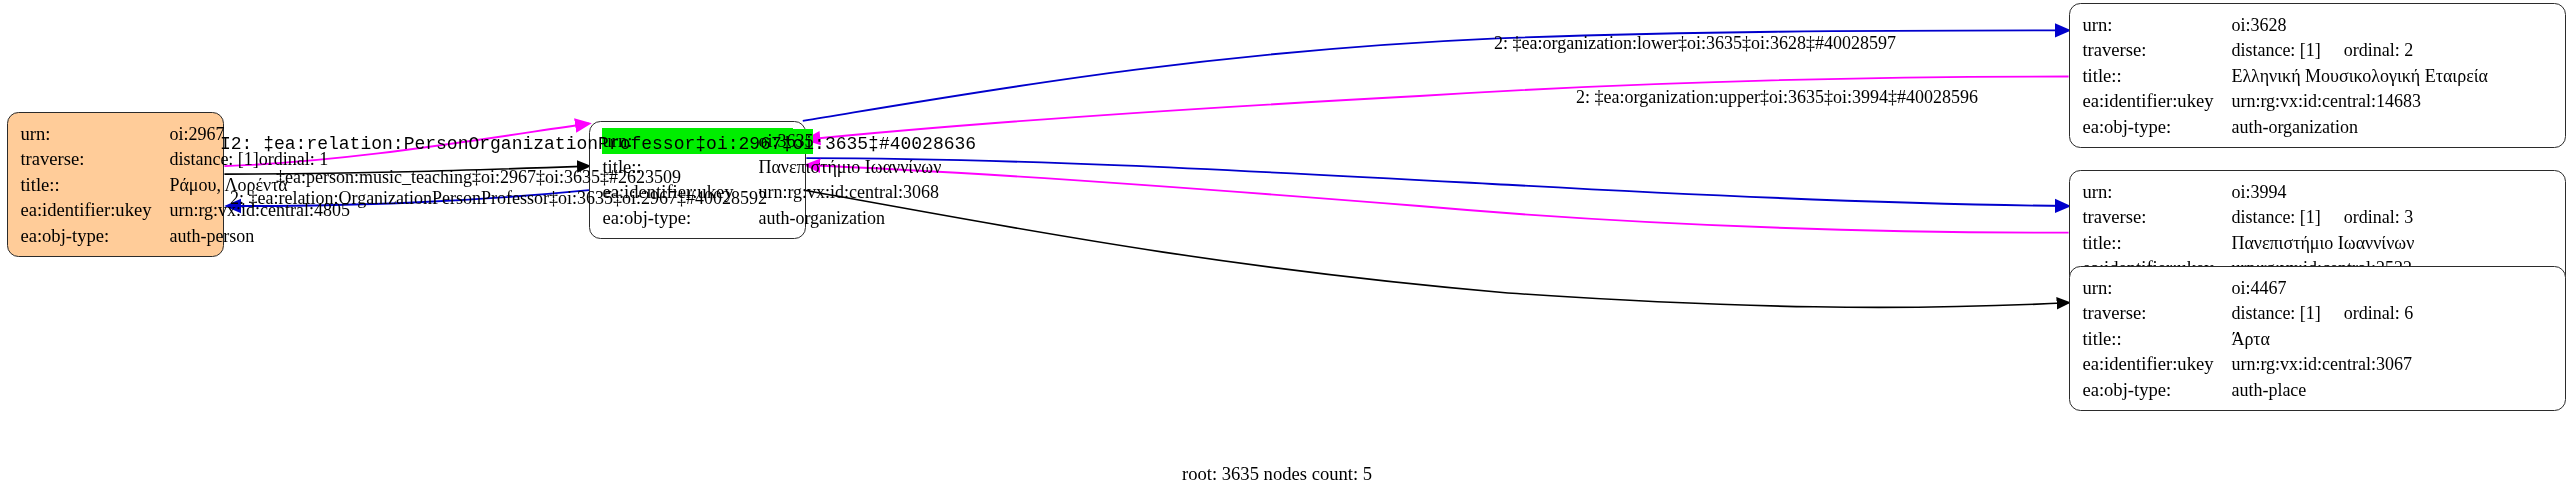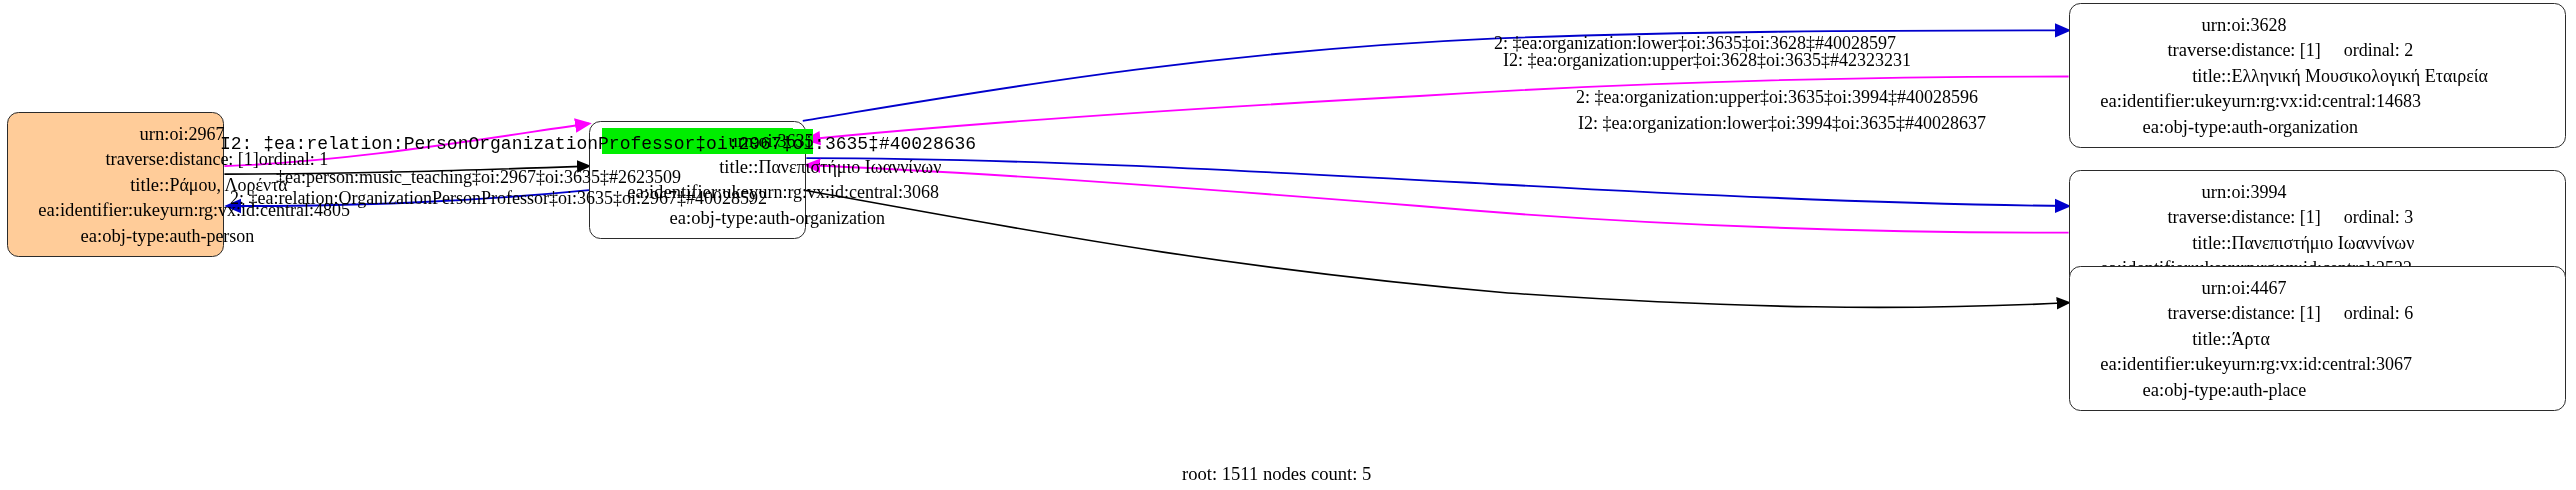--- a/index.html
+++ b/index.html
@@ -4,21 +4,21 @@
 <style>
   html,body{margin:0;padding:0;background:#ffffff;}
   body{width:2576px;height:491px;position:relative;overflow:hidden;
        font-family:"Liberation Serif","DejaVu Serif",serif;color:#000;}
   #canvas{position:absolute;inset:0;}
   svg.edges{position:absolute;left:0;top:0;width:2576px;height:491px;pointer-events:none;}
 
   .node{position:absolute;box-sizing:border-box;border:1.4px solid #2b2b2b;
         border-radius:11.5px;background:#ffffff;padding:8px 12.4px 8px 12.4px;}
   .node.person{background:#ffcc99;}
-  .row{display:flex;align-items:baseline;white-space:nowrap;line-height:1.36;text-align:right;}
+  .row{display:flex;align-items:baseline;white-space:nowrap;line-height:1.36;}
   .k{flex:0 0 auto;font-size:18.6px;}
   .v{flex:0 0 auto;font-size:18px;}
   .row .k{min-width:149px;}
   .node.center .row .k{min-width:156px;}
   .hl{background:#00ee00;}
   .hl .k,.hl .v{background:#00ee00;}
   .row.hl{display:flex;}
   .sp{display:inline-block;width:23px;}
 
   .elabel{position:absolute;font-size:18px;white-space:nowrap;line-height:1;}
@@ -176,22 +176,20 @@
         <span class="k">ea:obj-type:</span>
         <span class="v">auth-place</span>
       </div>
   </div>
 
   <div class="elabel" style="left:220px;top:135px;font-family:Liberation Mono, monospace;">I2: ‡ea:relation:PersonOrganizationProfessor‡oi:2967‡oi:3635‡#40028636</div>
   <div class="elabel" style="left:276px;top:168px;">‡ea:person:music_teaching‡oi:2967‡oi:3635‡#2623509</div>
   <div class="elabel" style="left:230px;top:189px;">2: ‡ea:relation:OrganizationPersonProfessor‡oi:3635‡oi:2967‡#40028592</div>
 
   <div class="elabel" style="left:1494px;top:34px;">2: ‡ea:organization:lower‡oi:3635‡oi:3628‡#40028597</div>
-  <div class="elabel" style="left:1503px;top:51px;">I2: ‡ea:organization:upper‡oi:3628‡oi:3635‡#42323231</div>
 
   <div class="elabel" style="left:1576px;top:88px;">2: ‡ea:organization:upper‡oi:3635‡oi:3994‡#40028596</div>
-  <div class="elabel" style="left:1578px;top:114px;">I2: ‡ea:organization:lower‡oi:3994‡oi:3635‡#40028637</div>
 
 
-  <div class="footer" style="left:1182px;top:463px;">root: 1511 nodes count: 5</div>
+  <div class="footer" style="left:1182px;top:463px;">root: 3635 nodes count: 5</div>
 
 </div>
 
 
 </body></html>

